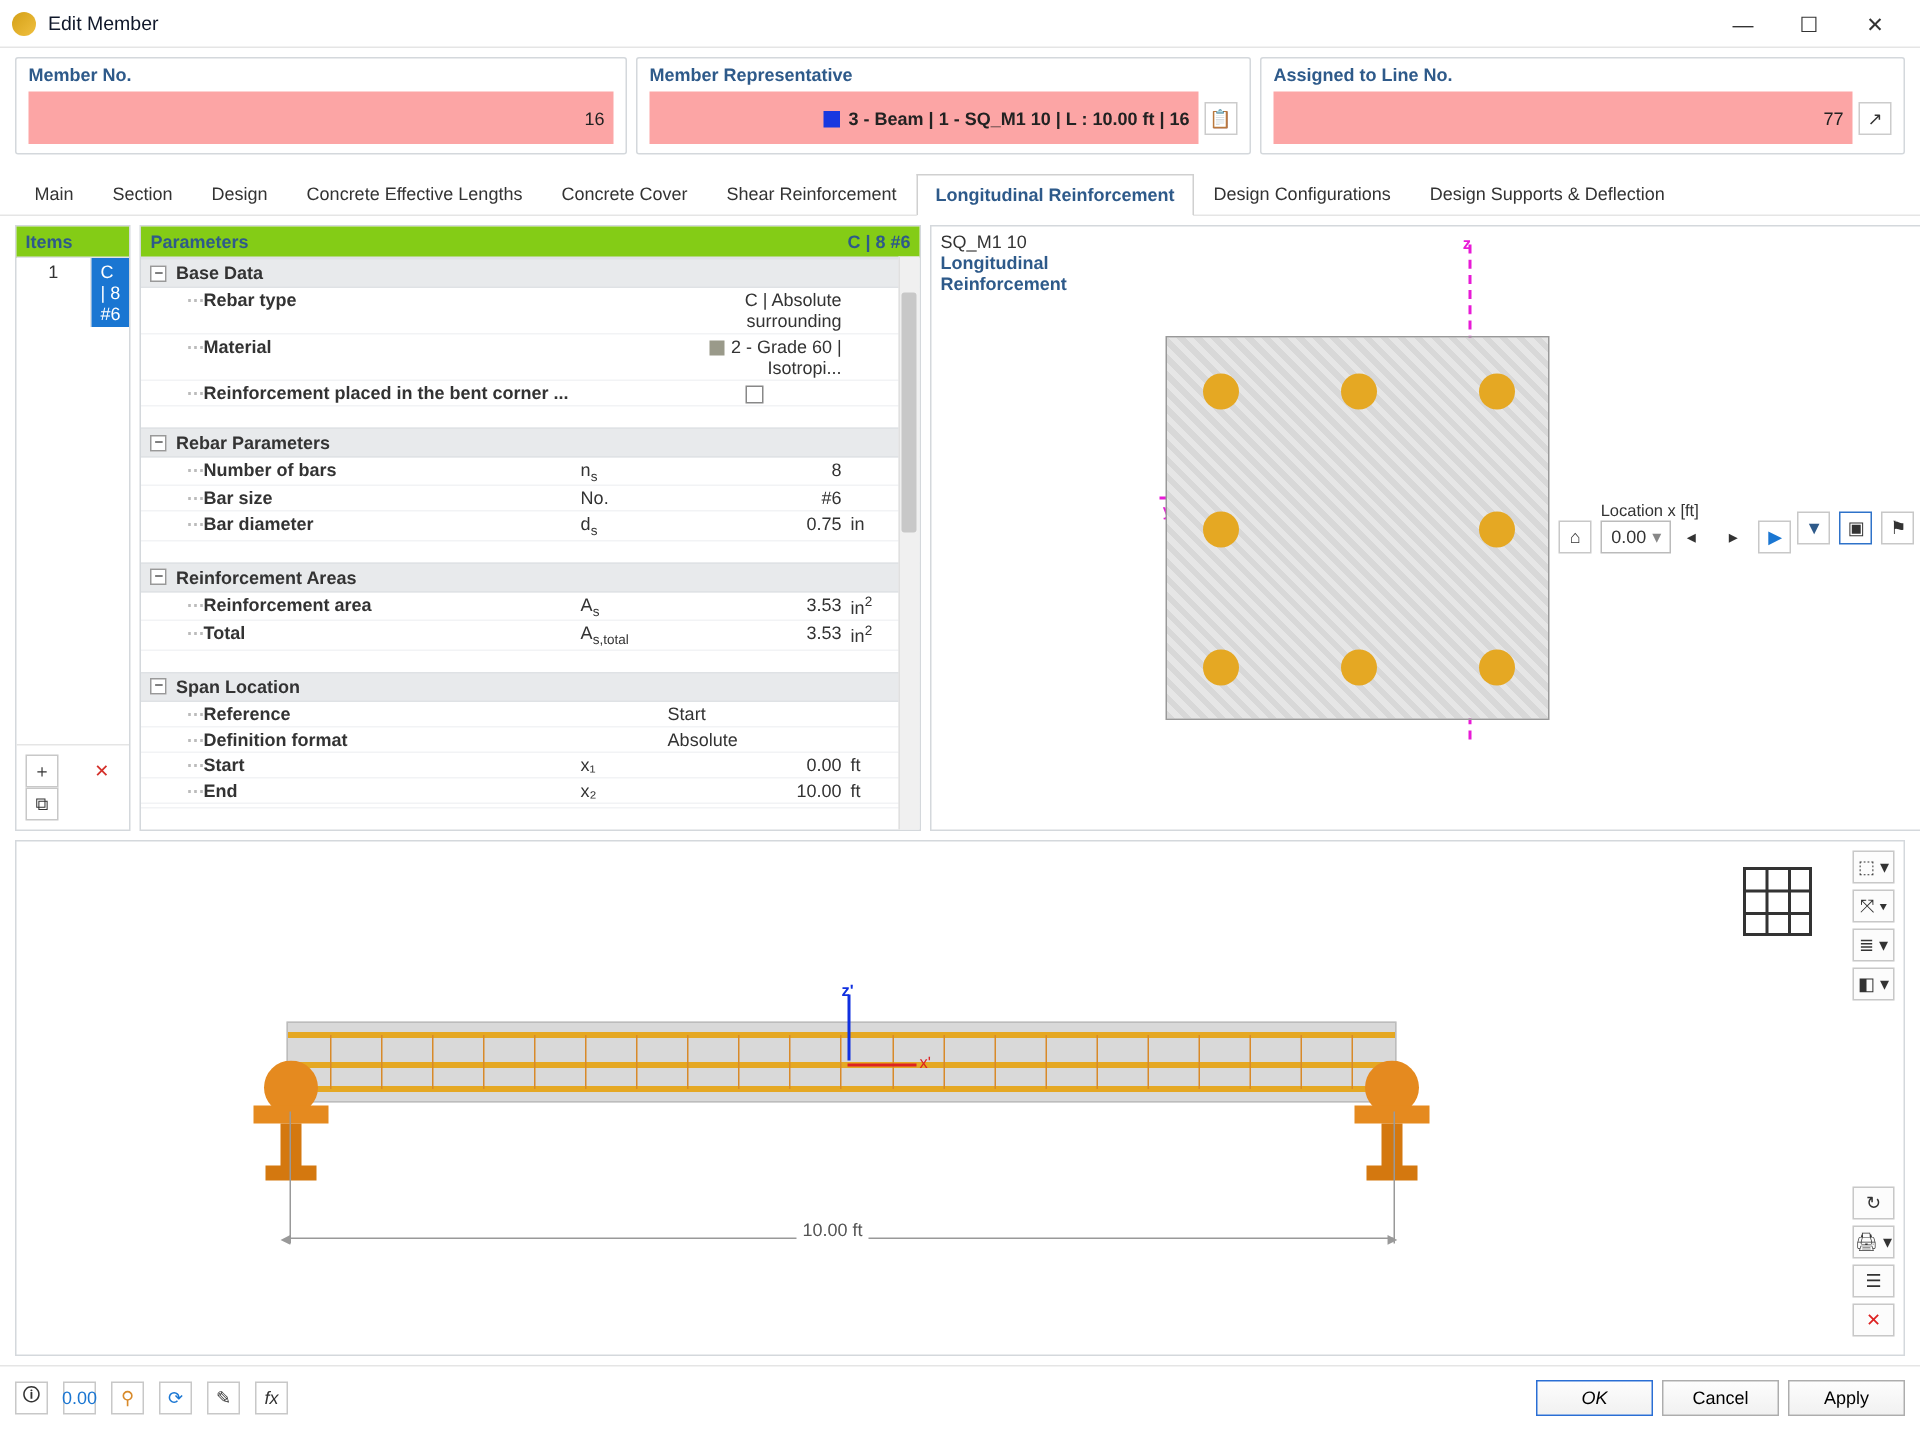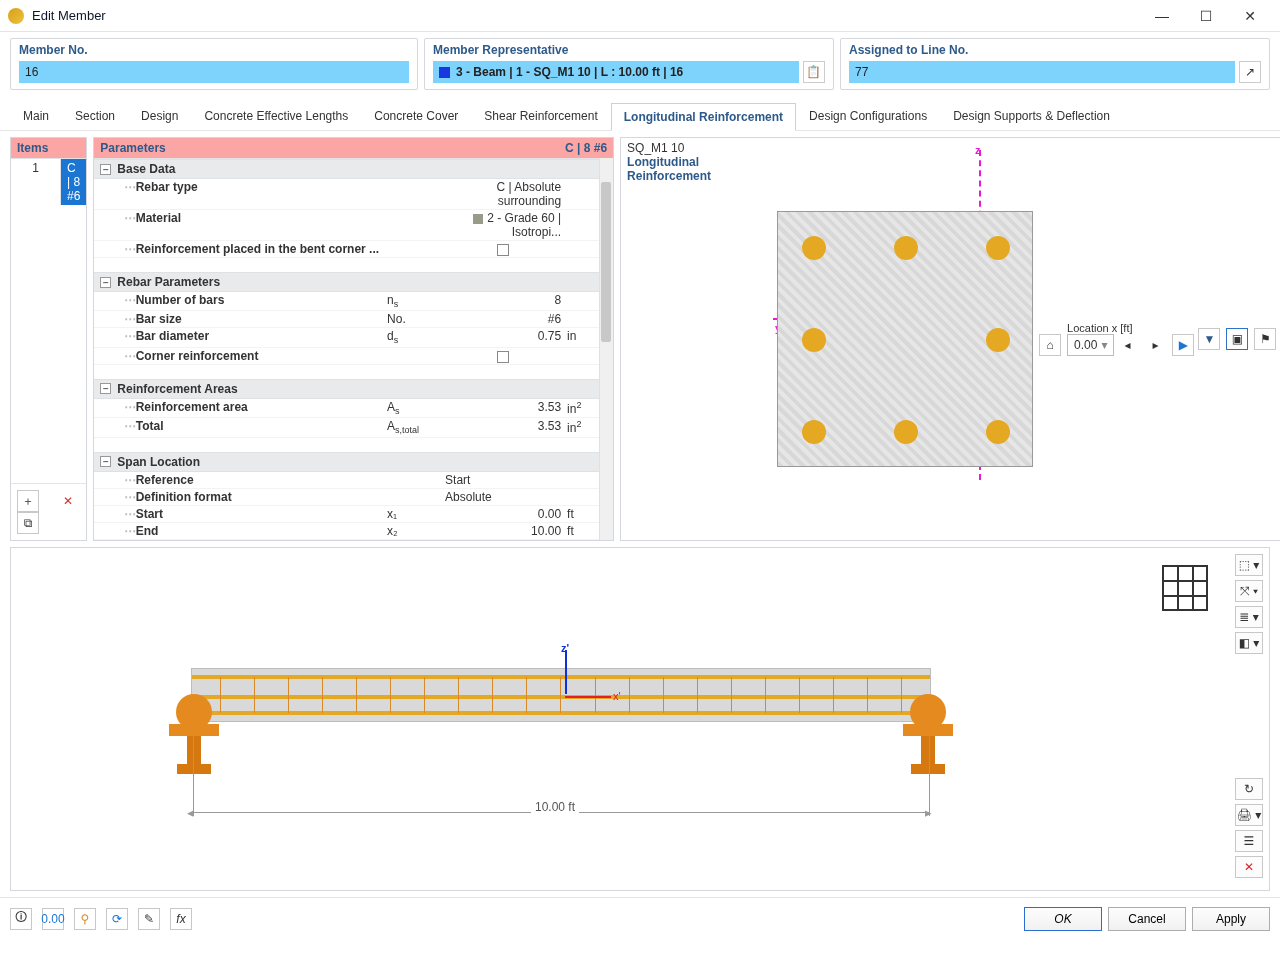--- a/index.html
+++ b/index.html
@@ -11,33 +11,33 @@
 .titlebar .title { flex: 1; font-size: 13px; color: #0f172a; }
 .titlebar .win-btn { width: 44px; height: 30px; display: flex; align-items: center; justify-content: center; font-size: 14px; color: #333; }
 
 
 .top-fields { display: flex; gap: 6px; padding: 6px 10px; }
 .field-box { border: 1px solid #d4d8dc; border-radius: 2px; padding: 4px 8px 6px 8px; }
 .field-box.memno { width: 408px; }
 .field-box.memrep { width: 410px; }
 .field-box.assigned { flex: 1; }
 .field-label { color: #2e5a8a; font-weight: bold; font-size: 12px; margin-bottom: 4px; }
-.field-input { background: #7dd3fc; border: none; padding: 4px 6px; width: 100%; font-size: 12px; color: #222; height: 22px; display: flex; align-items: center; justify-content: flex-start; }
+.field-input { background: #fca5a5; border: none; padding: 4px 6px; width: 100%; font-size: 12px; color: #222; height: 35px; display: flex; align-items: center; justify-content: flex-end; }
 .field-input .sw { display:inline-block; width:11px; height:11px; background:#1838e0; margin-right:6px; vertical-align:middle;}
 .mini-btn { width:22px; height:22px; background:#fff; border:1px solid #ccc; display:flex; align-items:center; justify-content:center; margin-left:4px; font-size:12px;}
 
 
 .tabs { display:flex; padding: 6px 10px 0 10px; border-bottom: 1px solid #e5e5e5; }
 .tab { padding: 6px 12px; font-size: 12px; color: #333; border:1px solid transparent; border-bottom:none; white-space:nowrap;}
 .tab.active { background:#fff; border:1px solid #d0d0d0; border-bottom:1px solid #fff; position:relative; top:1px; color:#2e5a8a; font-weight:bold;}
 
 
 .middle { display:flex; padding: 6px 10px; gap:6px; height: 416px; }
 .items-panel { width: 272px; border:1px solid #d4d8dc; display:flex; flex-direction:column; }
-.panel-head { background:#fca5a5; color:#2e5a8a; font-weight:bold; font-size:12px; padding:3px 6px; border-bottom:1px solid #e0e2e6;}
+.panel-head { background:#84cc16; color:#2e5a8a; font-weight:bold; font-size:12px; padding:3px 6px; border-bottom:1px solid #e0e2e6;}
 .items-body { flex:1; overflow:auto; }
 .item-row { display:flex; }
 .item-num { width:50px; text-align:center; padding:2px 0; border-right:1px solid #e0e2e6;}
 .item-txt { flex:1; padding:2px 6px; background:#1a76d2; color:#fff; }
 .items-footer { padding:6px; display:flex; justify-content:space-between; border-top:1px solid #e5e5e5;}
 .tbtn { width:22px; height:22px; border:1px solid #c8c8c8; background:#fff; display:inline-flex; align-items:center; justify-content:center; font-size:12px; margin-right:4px;}
 
 .params-panel { width:536px; border:1px solid #d4d8dc; display:flex; flex-direction:column; position:relative;}
 .params-panel .panel-head { display:flex; justify-content:space-between; align-items:center;}
 .param-right { color:#2e5a8a; font-weight:bold; font-size:12px;}
@@ -212,26 +212,20 @@
           <span class="psym">No.</span>
           <span class="pval">#6</span>
           <span class="punit"></span>
         </div>
       <div class="prow">
           <span class="pname">Bar diameter</span>
           <span class="psym"><span>d</span><sub>s</sub></span>
           <span class="pval">0.75</span>
           <span class="punit">in</span>
         </div>
-      <div class="prow">
-          <span class="pname">Corner reinforcement</span>
-          <span class="psym"></span>
-          <span class="pval" style="text-align:center;"><span class="chk"></span></span>
-          <span class="punit"></span>
-        </div>
       <div class="spacer-row"></div>
 
       <div class="group-head">
           <span class="exp">−</span>
           <span>Reinforcement Areas</span>
         </div>
       <div class="prow">
           <span class="pname">Reinforcement area</span>
           <span class="psym"><span>A</span><sub>s</sub></span>
           <span class="pval">3.53</span>

